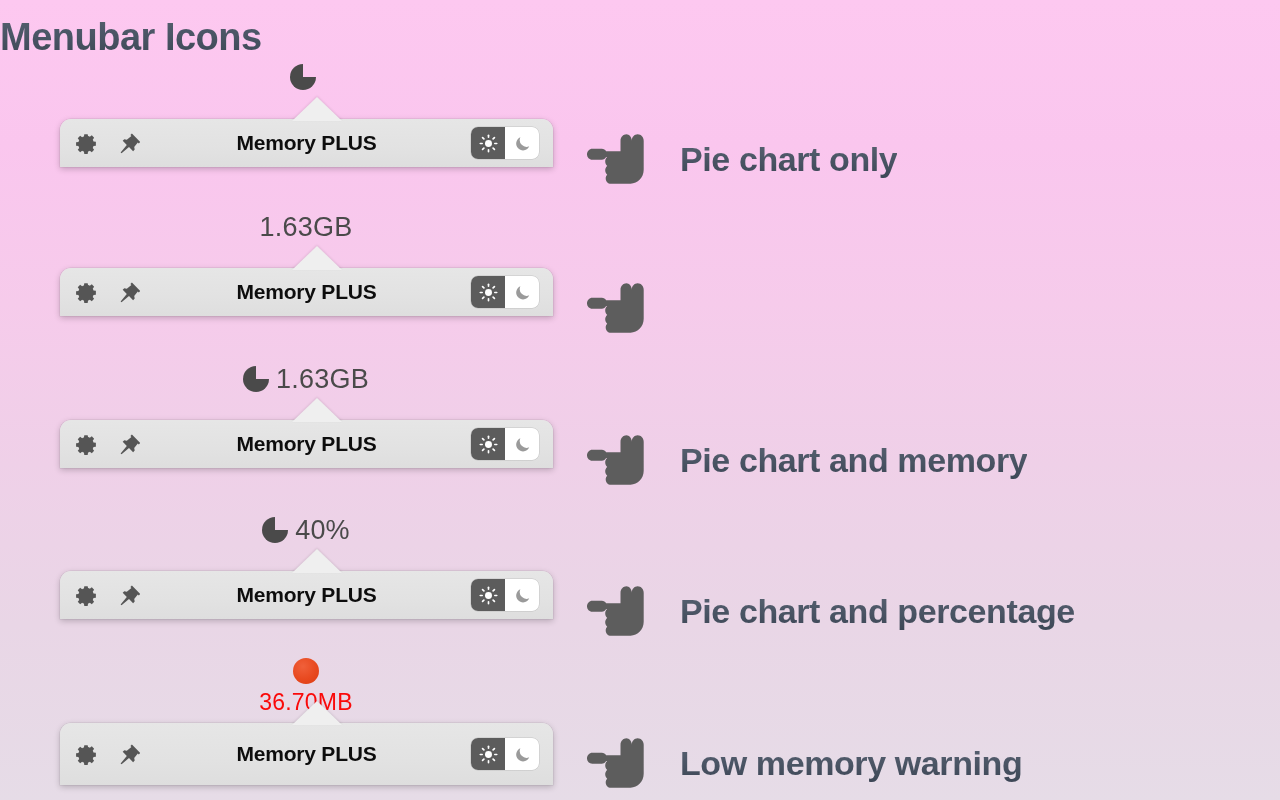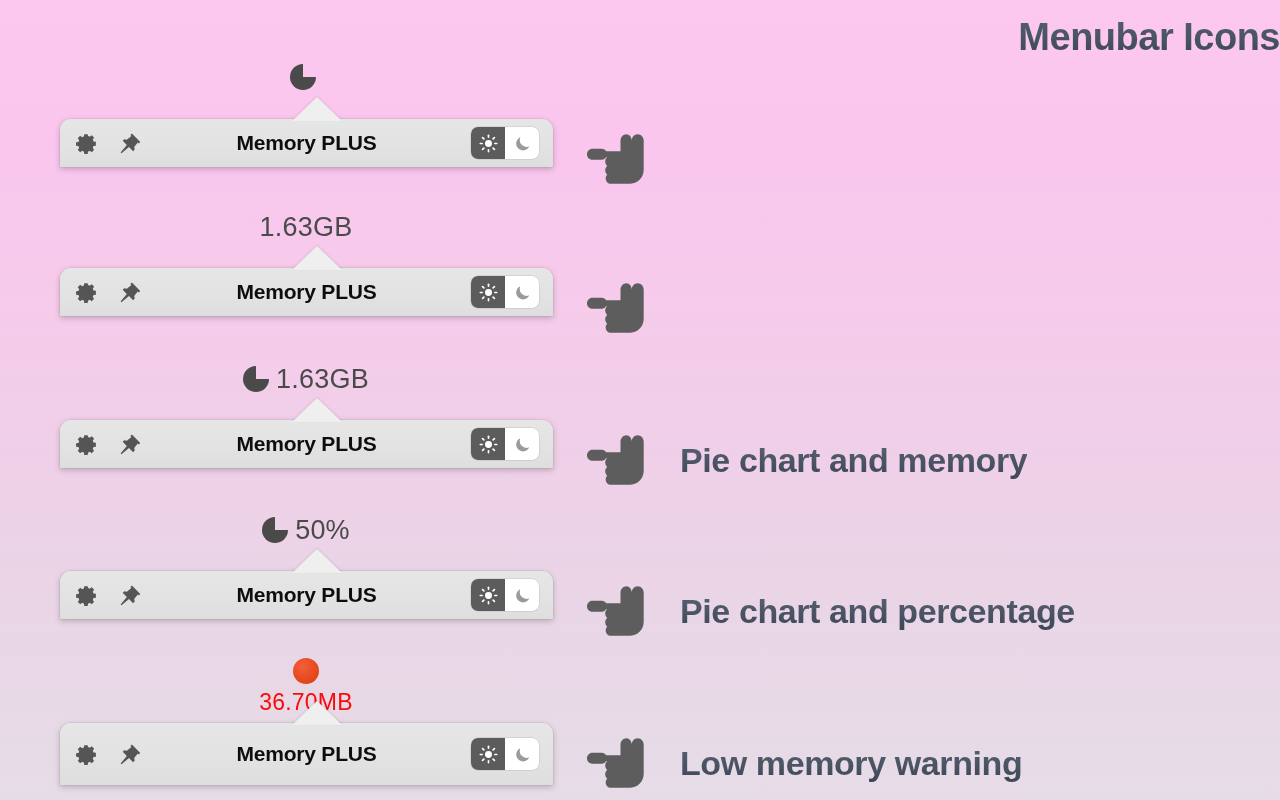--- a/index.html
+++ b/index.html
@@ -12,21 +12,21 @@
   body {
     font-family:"Liberation Sans", sans-serif;
     background:linear-gradient(to bottom, #fdc8f0 0%, #fac6ee 18%, #f6cbeb 38%, #efd0e8 58%, #e9d6e6 78%, #e6dce7 100%);
     position:relative;
   }
 
   
   #page-title {
     position:absolute;
     top:16px; left:0; width:1280px;
-    text-align:right;
+    text-align:left;
     font-size:38px;
     font-weight:bold;
     letter-spacing:-0.5px;
     background:linear-gradient(to bottom, #55606e 0%, #4a5565 45%, #3d4755 100%);
     -webkit-background-clip:text;
     background-clip:text;
     color:transparent;
     -webkit-text-fill-color:transparent;
   }
 
@@ -215,20 +215,21 @@
       </div>
     </div>
   </div>
 
   <div class="callout" style="top:64px;">
     <span class="hand">
       <svg width="72" height="58" viewBox="0 0 72 58" fill="#5d5d5d">
           <path d="M40.5 4.3c-3.3 0-6 2.9-6 6.4v10.6H20.2c-.9-1.6-2.5-2.6-4.4-2.6H6.3c-2.9 0-5.3 2.5-5.3 5.5s2.4 5.5 5.3 5.5h9.5c1.9 0 3.5-1.1 4.4-2.7h1c-1.2 1-2 2.6-2 4.4 0 1.8.8 3.4 2 4.5-1.2 1-2 2.6-2 4.4 0 1.8.8 3.4 2 4.4-.9.9-1.5 2.2-1.5 3.7 0 2.9 2.3 5.3 5.1 5.3h19.7c7.3 0 13.2-6.2 13.2-13.9V10.7c0-3.5-2.7-6.4-6-6.4s-6 2.9-6 6.4v-.1c0-3.5-2.7-6.3-5.2-6.3z"></path>
         </svg>
     </span>
+    <span class="caption">Pie chart only</span>
   </div>
 </div>
 
 <div class="row" style="top:210px;">
 
   <div class="menubar-item" style="top:0;">
     <span class="mb-text">1.63GB</span>
   </div>
 
   <div class="popover-wrap" style="top:36px;">
@@ -342,21 +343,21 @@
         </svg>
     </span>
     <span class="caption">Pie chart and memory</span>
   </div>
 </div>
 
 <div class="row" style="top:513px;">
 
   <div class="menubar-item" style="top:0;">
     <div class="pie"></div>
-    <span class="mb-text">50%</span>
+    <span class="mb-text">40%</span>
   </div>
 
   <div class="popover-wrap" style="top:36px;">
     <div class="pointer"></div>
     <div class="popover">
       <div class="pop-left">
         <span class="icon-btn">
           <svg width="25" height="25" viewBox="0 0 24 24" fill="#555555">
               <path d="M12 8.3a3.7 3.7 0 100 7.4 3.7 3.7 0 000-7.4zm0 5.6a1.9 1.9 0 110-3.8 1.9 1.9 0 010 3.8z"></path>
               <path d="M21 13.6v-3.2l-2.3-.4a7 7 0 00-.7-1.7l1.3-1.9-2.2-2.3-1.9 1.4a7 7 0 00-1.7-.7L13.1 3H9.9l-.4 2.3c-.6.2-1.2.4-1.7.7L5.9 4.6 3.6 6.9l1.4 1.9c-.3.5-.5 1.1-.7 1.7L2 10.9v3.2l2.3.4c.2.6.4 1.2.7 1.7l-1.4 1.9 2.3 2.3 1.9-1.4c.5.3 1.1.5 1.7.7l.4 2.3h3.2l.4-2.3c.6-.2 1.2-.4 1.7-.7l1.9 1.4 2.2-2.3-1.3-1.9c.3-.5.5-1.1.7-1.7l2.3-.4z"></path>

